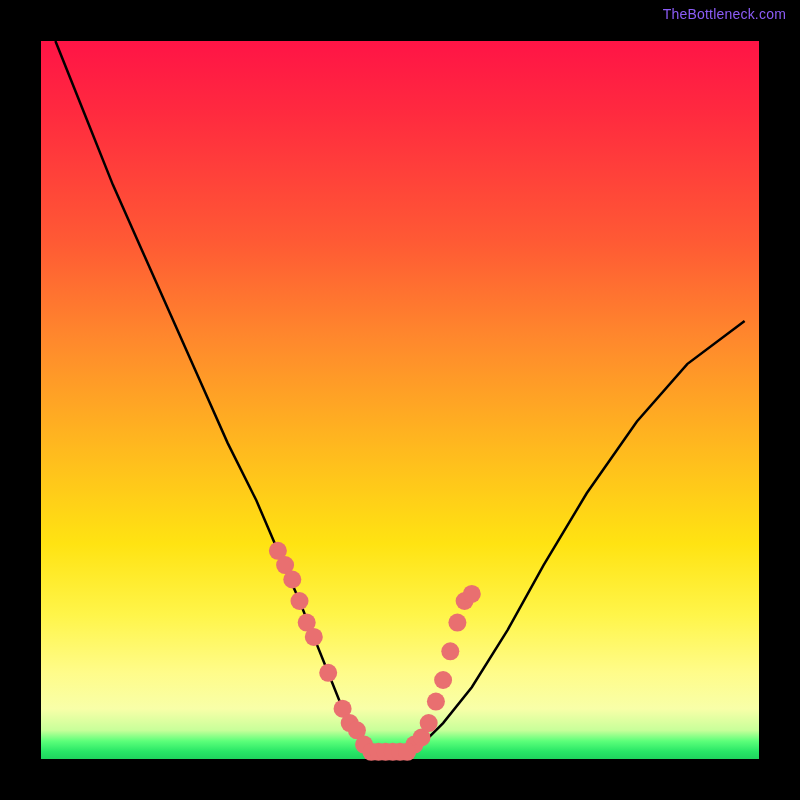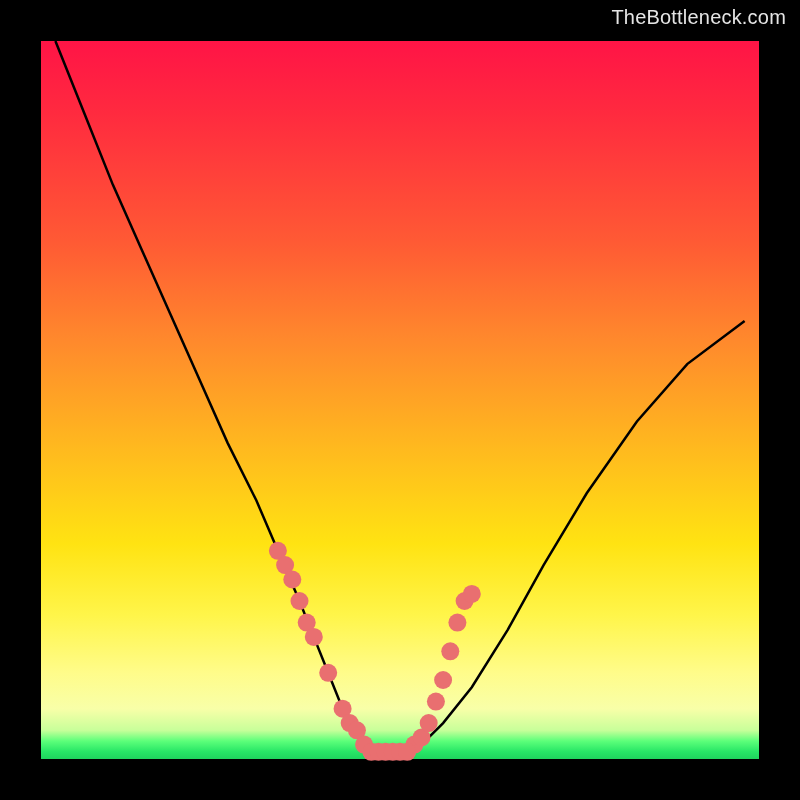--- a/index.html
+++ b/index.html
@@ -40,22 +40,22 @@
       #c8ff9a 96%,
       #5cff7a 97.5%,
       #27e666 99%,
       #1fd45e 100%
     );
   }
   .watermark {
     position: absolute;
     top: 6px;
     right: 14px;
-    color: #e5e5e5;
-    font-size: 20px;
+    color: #8b5cf6;
+    font-size: 14px;
     letter-spacing: 0.2px;
     user-select: none;
     margin-left: 48px;
   }
   svg.curve {
     position: absolute;
     left: 0;
     top: 0;
     width: 718px;
     height: 718px;

